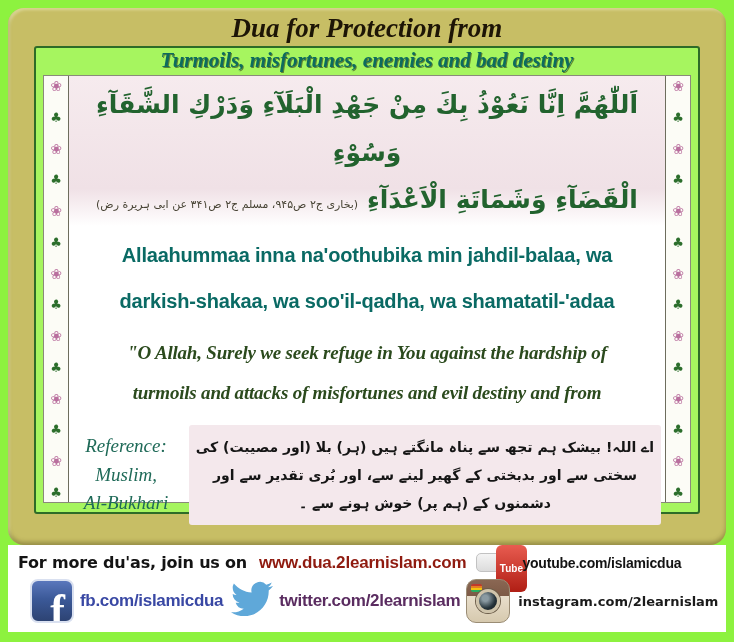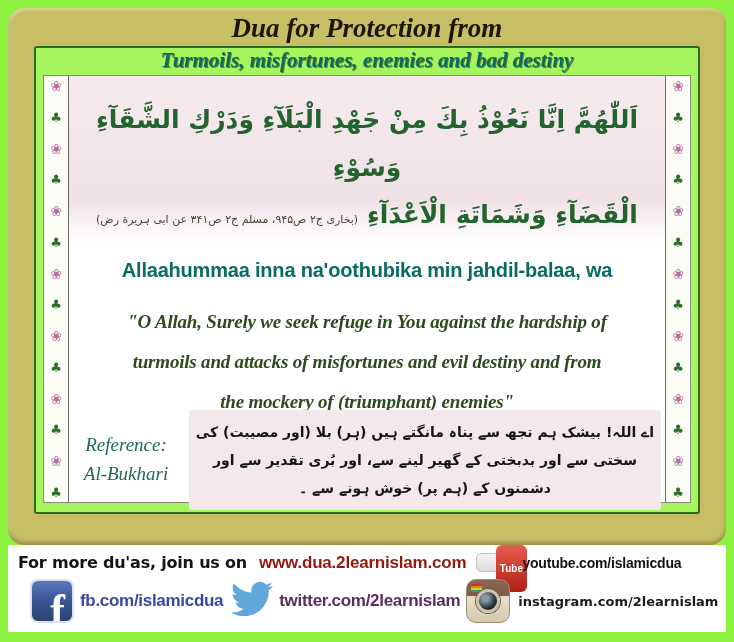--- a/index.html
+++ b/index.html
@@ -73,21 +73,21 @@
   .center{ flex:1; min-width:0; display:flex; flex-direction:column; }
 
   .arabic{
     background:linear-gradient(180deg,#f6ebee 0%,#f0e1e6 75%,#ffffff 100%);
     direction:rtl;
     text-align:center;
     color:var(--arabic-green,#22632e);
     font-family:"DejaVu Sans",sans-serif;
     font-weight:bold;
     font-size:25px; line-height:1.9;
-    padding:20px 10px 2px;
+    padding:5px 10px 2px;
   }
   .arabic .citation{
     font-size:11px; font-weight:normal;
     color:#474334;
   }
 
   .translit{
     color:var(--transliteration-teal,#0a6a64);
     font-family:"Liberation Sans",sans-serif;
     font-weight:bold;
@@ -228,31 +228,33 @@
         <div class="center">
           <div class="arabic">
             <div>اَللّٰهُمَّ اِنَّا نَعُوْذُ بِكَ مِنْ جَهْدِ الْبَلَآءِ وَدَرْكِ الشَّقَآءِ وَسُوْءِ</div>
             <div><span>الْقَضَآءِ وَشَمَاتَةِ الْاَعْدَآءِ</span>
               <span class="citation">(بخاری ج۲ ص۹۴۵، مسلم ج۲ ص۳۴۱ عن ابی ہریرة رض)</span>
             </div>
           </div>
 
           <div class="translit">
             <div>Allaahummaa inna na'oothubika min jahdil-balaa, wa</div>
+            <div>darkish-shakaa, wa soo'il-qadha, wa shamatatil-'adaa</div>
           </div>
 
           <div class="translation">
             <div>"O Allah, Surely we seek refuge in You against the hardship of</div>
             <div>turmoils and attacks of misfortunes and evil destiny and from</div>
             <div>the mockery of (triumphant) enemies"</div>
           </div>
 
           <div class="bottom">
             <div class="reference">
               <div>Reference:</div>
+              <div>Muslim,</div>
               <div>Al-Bukhari</div>
             </div>
             <div class="urdu">
               <span>اے اللہ! بیشک ہم تجھ سے پناہ مانگتے ہیں (ہر) بلا (اور مصیبت) کی سختی سے اور بدبختی</span>
               <span>کے گھیر لینے سے، اور بُری تقدیر سے اور دشمنوں کے (ہم پر) خوش ہونے سے ۔</span>
             </div>
           </div>
         </div>
 
         <div class="orn orn-right">

